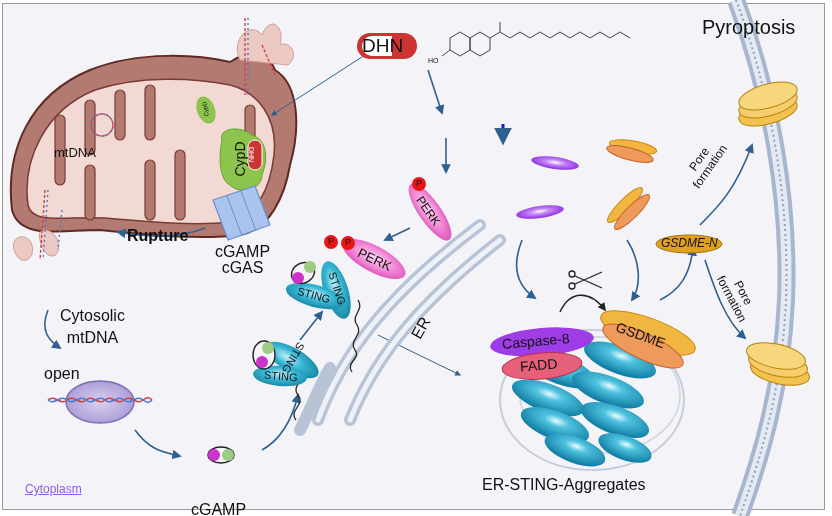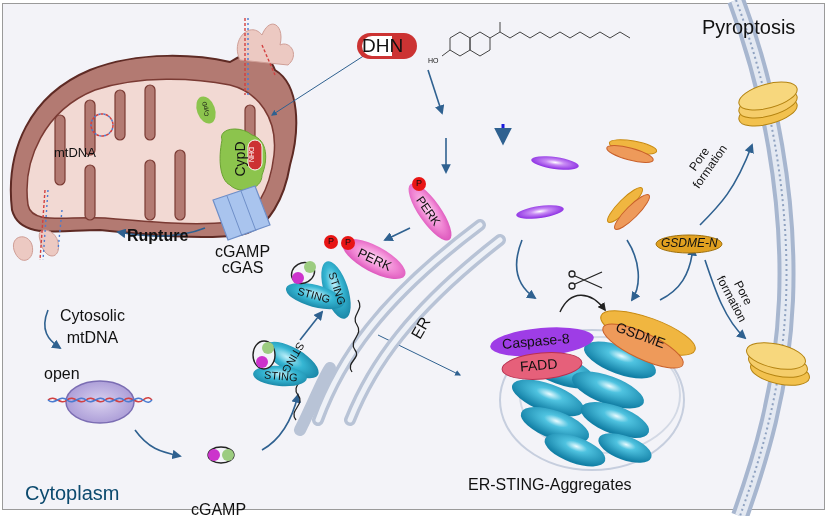--- a/index.html
+++ b/index.html
@@ -249,38 +249,38 @@
   <div class="lbl c" style="left:215px;top:244px;font-size:16px;line-height:16px;">
     <div>cGAMP</div>
     <div>cGAS</div>
   </div>
   <div class="lbl c" style="left:60px;top:290px;font-size:16px;line-height:22px;margin-top:15px;">
     <div>Cytosolic</div>
     <div>mtDNA</div>
   </div>
   <div class="lbl" style="left:44px;top:366px;font-size:16px;">open</div>
   <div class="lbl" style="left:191px;top:470px;font-size:16px;margin-top:32px;">cGAMP</div>
-  <div class="lbl" style="left:25px;top:483px;font-size:20px;color:#0c4a6e;">Cytoplasm</div>
+  <div class="lbl" style="left:25px;top:483px;font-size:12px;color:#8b5cf6;text-decoration:underline;">Cytoplasm</div>
 
 
   <div class="lbl" style="left:412px;top:205px;font-size:12px;transform:rotate(55deg);">PERK</div>
   <div class="lbl" style="left:416px;top:179px;font-size:9px;">P</div>
   <div class="lbl" style="left:357px;top:253px;font-size:13px;transform:rotate(25deg);">PERK</div>
   <div class="lbl" style="left:328px;top:237px;font-size:9px;">P</div>
   <div class="lbl" style="left:345px;top:238px;font-size:9px;">P</div>
   <div class="lbl" style="left:320px;top:283px;font-size:11px;transform:rotate(72deg);">STING</div>
   <div class="lbl" style="left:297px;top:290px;font-size:11px;transform:rotate(15deg);">STING</div>
   <div class="lbl" style="left:276px;top:352px;font-size:11px;transform:rotate(120deg);">STING</div>
   <div class="lbl" style="left:264px;top:371px;font-size:11px;transform:rotate(5deg);">STING</div>
   <div class="lbl" style="left:410px;top:320px;font-size:16px;transform:rotate(-60deg);">ER</div>
 
   <div class="lbl" style="left:502px;top:334px;font-size:14px;transform:rotate(-5deg);">Caspase-8</div>
   <div class="lbl" style="left:520px;top:358px;font-size:14px;transform:rotate(-5deg);">FADD</div>
   <div class="lbl" style="left:615px;top:328px;font-size:14px;transform:rotate(20deg);">GSDME</div>
-  <div class="lbl" style="left:468px;top:477px;font-size:16px;">ER-STING-Aggregates</div>
+  <div class="lbl" style="left:482px;top:477px;font-size:16px;">ER-STING-Aggregates</div>
 
   <div class="lbl" style="left:661px;top:237px;font-size:12px;font-style:italic;">GSDME-N</div>
   <div class="lbl c" style="left:680px;top:150px;font-size:12px;line-height:13px;transform:rotate(-55deg);">
     <div>Pore</div>
     <div>formation</div>
   </div>
   <div class="lbl c" style="left:712px;top:283px;font-size:12px;line-height:13px;transform:rotate(62deg);">
     <div>Pore</div>
     <div>formation</div>
   </div>

